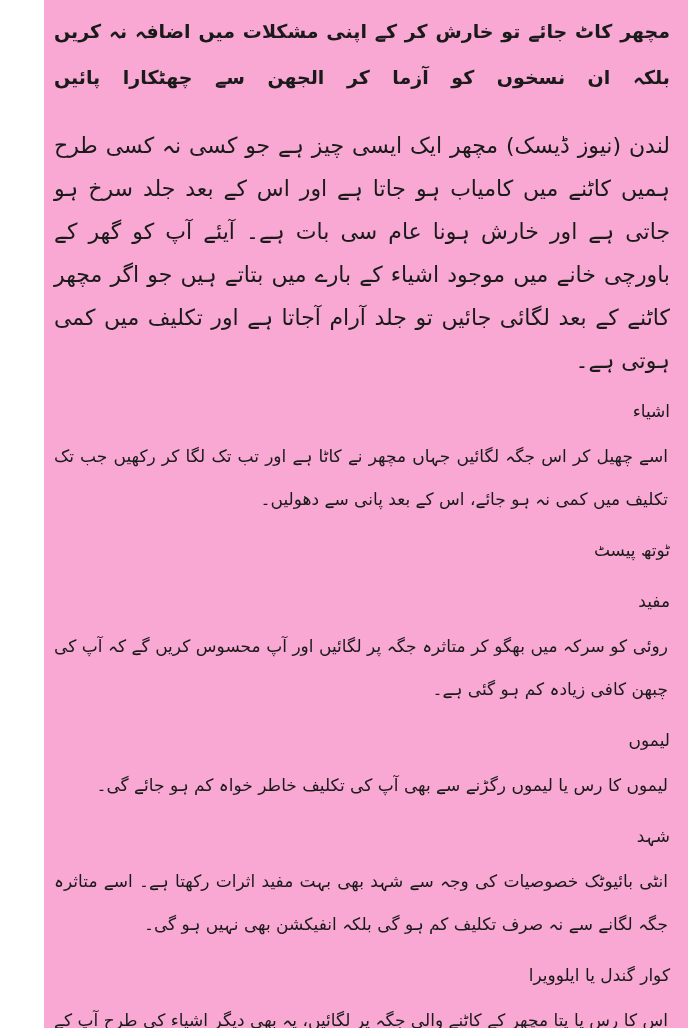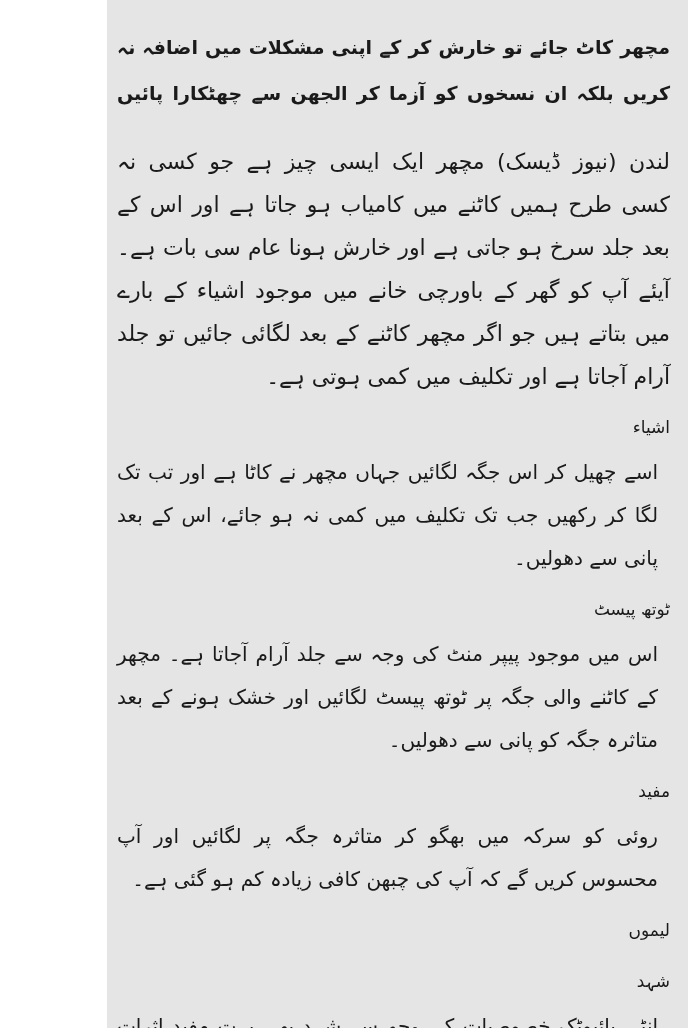--- a/index.html
+++ b/index.html
@@ -7,28 +7,28 @@
     padding: 0;
     background: #ffffff;
   }
   body {
     width: 688px;
     height: 1028px;
     overflow: hidden;
   }
   .page {
     box-sizing: border-box;
-    width: 581px;
+    width: 644px;
     height: 1028px;
-    padding: 24px 18px 0 10px;
+    padding: 8px 18px 0 10px;
     direction: rtl;
     font-family: "DejaVu Sans", sans-serif;
     color: #1a1a1a;
     overflow: hidden;
-    background: #e5e5e5;
+    background: #f9a8d4;
   }
   .headline {
     font-size: 19px;
     font-weight: 700;
     line-height: 46px;
     text-align: justify;
     text-align-last: justify;
     margin: 0 0 24px 0;
   }
   .intro {
@@ -39,53 +39,53 @@
     margin: 0 0 8px 0;
   }
   .remedy-heading {
     font-size: 17px;
     font-weight: 400;
     line-height: 43px;
     margin: 8px 0 2px 0;
     text-align: right;
   }
   .remedy-body {
-    font-size: 20px;
+    font-size: 17px;
     font-weight: 400;
     line-height: 43px;
     text-align: justify;
-    margin: 0 12px 8px 0;
+    margin: 0 2px 8px 0;
   }
 </style>
 </head>
 <body>
 
 <div class="page">
 
   <p class="headline">مچھر کاٹ جائے تو خارش کر کے اپنی مشکلات میں اضافہ نہ کریں بلکہ ان نسخوں کو آزما کر الجھن سے چھٹکارا پائیں</p>
 
   <p class="intro">لندن (نیوز ڈیسک) مچھر ایک ایسی چیز ہے جو کسی نہ کسی طرح ہمیں کاٹنے میں کامیاب ہو جاتا ہے اور اس کے بعد جلد سرخ ہو جاتی ہے اور خارش ہونا عام سی بات ہے۔ آیئے آپ کو گھر کے باورچی خانے میں موجود اشیاء کے بارے میں بتاتے ہیں جو اگر مچھر کاٹنے کے بعد لگائی جائیں تو جلد آرام آجاتا ہے اور تکلیف میں کمی ہوتی ہے۔</p>
 
   <section>
     <h2 class="remedy-heading">اشیاء</h2>
     <p class="remedy-body">اسے چھیل کر اس جگہ لگائیں جہاں مچھر نے کاٹا ہے اور تب تک لگا کر رکھیں جب تک تکلیف میں کمی نہ ہو جائے، اس کے بعد پانی سے دھولیں۔</p>
   </section>
 
   <section>
     <h2 class="remedy-heading">ٹوتھ پیسٹ</h2>
-    <p class="remedy-body">اس میں موجود پیپر منٹ کی وجہ سے جلد آرام آجاتا ہے۔ مچھر کے کاٹنے والی جگہ پر ٹوتھ پیسٹ لگائیں اور خشک ہونے کے بعد متاثرہ جگہ کو پانی سے دھولیں۔</p>
   </section>
 
   <section>
     <h2 class="remedy-heading">مفید</h2>
     <p class="remedy-body">روئی کو سرکہ میں بھگو کر متاثرہ جگہ پر لگائیں اور آپ محسوس کریں گے کہ آپ کی چبھن کافی زیادہ کم ہو گئی ہے۔</p>
   </section>
 
   <section>
     <h2 class="remedy-heading">لیموں</h2>
+    <p class="remedy-body">لیموں کا رس یا لیموں رگڑنے سے بھی آپ کی تکلیف خاطر خواہ کم ہو جائے گی۔</p>
   </section>
 
   <section>
     <h2 class="remedy-heading">شہد</h2>
     <p class="remedy-body">انٹی بائیوٹک خصوصیات کی وجہ سے شہد بھی بہت مفید اثرات رکھتا ہے۔ اسے متاثرہ جگہ لگانے سے نہ صرف تکلیف کم ہو گی بلکہ انفیکشن بھی نہیں ہو گی۔</p>
   </section>
 
   <section>
     <h2 class="remedy-heading">کوار گندل یا ایلوویرا</h2>
     <p class="remedy-body">اس کا رس یا پتا مچھر کے کاٹنے والی جگہ پر لگائیں، یہ بھی دیگر اشیاء کی طرح آپ کے درد کے احساس کو بہت زیادہ کم کر دے گا۔</p>

